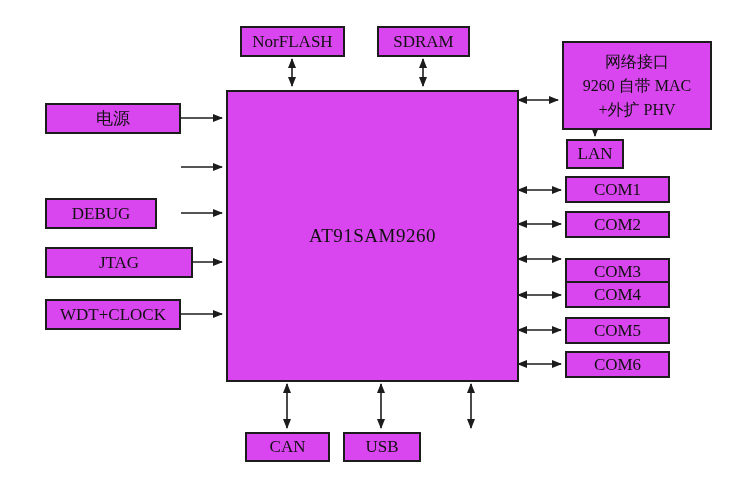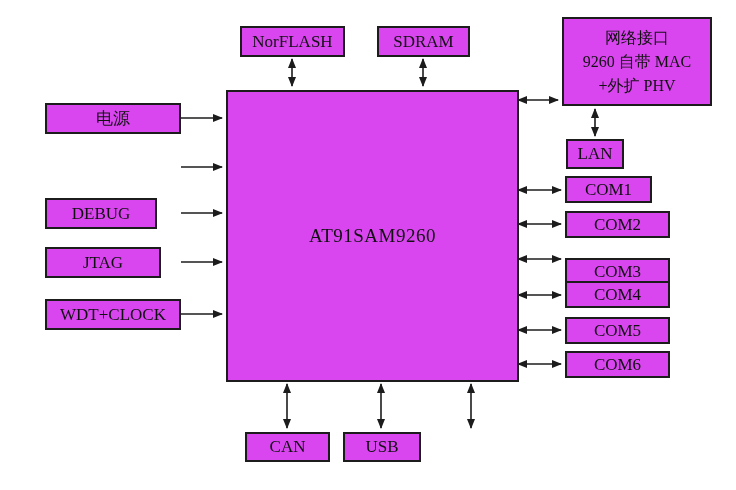--- a/index.html
+++ b/index.html
@@ -35,20 +35,21 @@
   }
   .block.cpu {
     font-size: 19px;
     letter-spacing: 0.5px;
   }
   .block.multi {
     flex-direction: column;
     justify-content: center;
     font-size: 16px;
     line-height: 24px;
+    margin-top: 24px;
   }
 </style>
 </head>
 <body>
 
 <div class="canvas">
 
   <svg class="wires" viewBox="0 0 736 490" xmlns="http://www.w3.org/2000/svg">
     <defs>
       <marker id="arrow" markerUnits="userSpaceOnUse" markerWidth="11" markerHeight="9" refX="9" refY="4" orient="auto-start-reverse">
@@ -100,28 +101,28 @@
   <div class="block" style="left:566px; top:139px; width:58px; height:30px;">
     <span>LAN</span>
   </div>
 
   <div class="block" style="left:45px; top:103px; width:136px; height:31px;">
     <span>电源</span>
   </div>
   <div class="block" style="left:45px; top:198px; width:112px; height:31px;">
     <span>DEBUG</span>
   </div>
-  <div class="block" style="left:45px; top:247px; width:116px; height:31px;">
+  <div class="block" style="left:45px; top:247px; width:148px; height:31px;">
     <span>JTAG</span>
   </div>
   <div class="block" style="left:45px; top:299px; width:136px; height:31px;">
     <span>WDT+CLOCK</span>
   </div>
 
-  <div class="block" style="left:565px; top:176px; width:87px; height:27px;">
+  <div class="block" style="left:565px; top:176px; width:105px; height:27px;">
     <span>COM1</span>
   </div>
   <div class="block" style="left:565px; top:211px; width:105px; height:27px;">
     <span>COM2</span>
   </div>
   <div class="block" style="left:565px; top:258px; width:105px; height:27px;align-items:center;">
     <span>COM3</span>
   </div>
   <div class="block" style="left:565px; top:281px; width:105px; height:27px;">
     <span>COM4</span>

